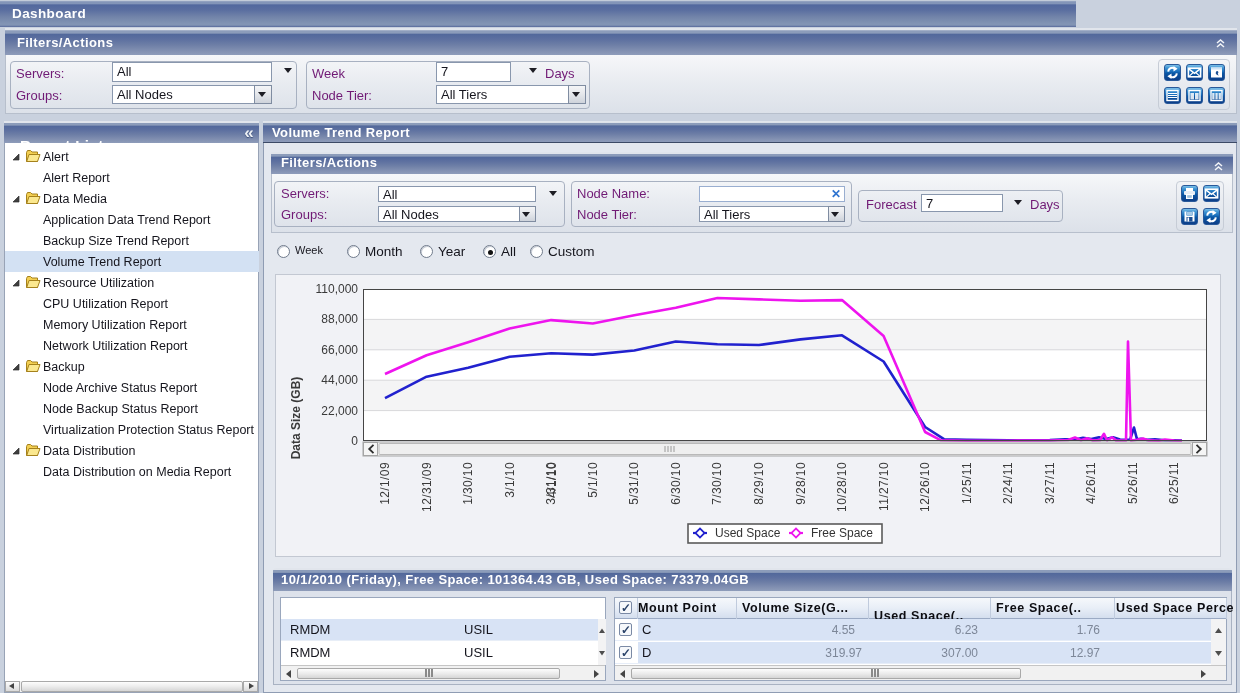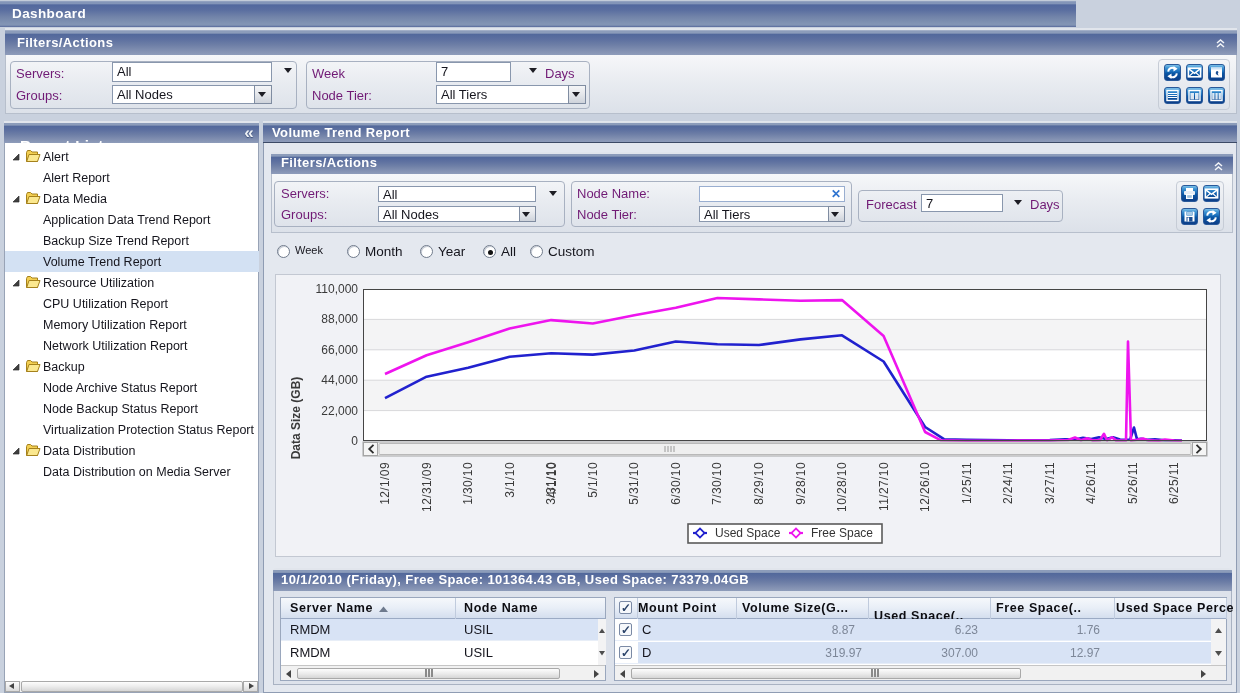--- a/index.html
+++ b/index.html
@@ -184,21 +184,21 @@
     <svg width="8" height="8" viewBox="0 0 8 8" style="position:absolute;left:7px;top:7px;">
       <path d="M7 1 L7 7 L1 7 Z" fill="#3f3f3f" stroke="#2e2e2e" stroke-width="0.7"></path>
     </svg>
     <svg width="17" height="14" viewBox="0 0 17 14" style="position:absolute;left:20px;top:3px;">
       <path d="M1.5 3.5 L1.5 12.5 L12.5 12.5 L12.5 3 L7 3 L5.5 1.5 L2.5 1.5 Z" fill="#f3cf52" stroke="#a5811c" stroke-width="1"></path>
       <path d="M4 5.5 L15 5.5 L12.5 12.5 L1.7 12.5 Z" fill="#fbe88f" stroke="#a5811c" stroke-width="1"></path>
     </svg>
     <span class="treetxt">Data Distribution</span>
   </div>
 <div class="treerow" style="top:461px;">
-    <span class="treetxt">Data Distribution on Media Server</span>
+    <span class="treetxt">Data Distribution on Media Report</span>
   </div>
 
 <div class="abs" style="left:5px; top:681px; width:253px; height:11px; background:#f2f2f2;">
   <div class="sbtn" style="left:0; top:0; width:15px; height:11px;"></div>
   <div class="arr" style="left:4px; top:2px; border-top:3.5px solid transparent; border-bottom:3.5px solid transparent; border-right:5px solid #444;"></div>
   <div class="sthumb" style="position:absolute; left:16px; top:0; width:222px; height:11px;"></div>
   <div class="sbtn" style="right:0; top:0; width:15px; height:11px;"></div>
   <div class="arr" style="right:4px; top:2px; border-top:3.5px solid transparent; border-bottom:3.5px solid transparent; border-left:5px solid #444;"></div>
 </div>
 
@@ -340,28 +340,20 @@
 <line x1="514" y1="259" x2="528" y2="259" stroke="#ee14ee" stroke-width="2.2"></line>
 <rect x="517.8" y="255.8" width="6.4" height="6.4" fill="#fff" stroke="#ee14ee" stroke-width="1.8" transform="rotate(45 521 259)"></rect>
 <text x="536" y="263" font-size="12" fill="#333" font-family="Liberation Sans">Free Space</text>
 </svg>
 
 <div class="abs hdr" style="left:273px; top:568px; width:959px; height:23px; border-radius:3px 3px 0 0;">
   <div style="padding:4px 0 0 8px; font-size:13px;">10/1/2010 (Friday), Free Space: 101364.43 GB, Used Space: 73379.04GB</div>
 </div>
 <div class="abs" style="left:273px; top:591px; width:959px; height:94px; background:#dde2eb; border:1px solid #a9b2c2; border-top:none;"></div>
 <div class="abs" style="left:280px; top:597px; width:326px; height:84px; background:#fff; border:1px solid #9aa7bd;">
-<div class="gridhdr abs" style="left:0; top:0; width:324px; height:21px;">
-<span class="ghtxt abs" style="left:9px; top:3px;">Server Name</span>
-<svg width="11" height="6" viewBox="0 0 9 6" style="position:absolute;left:97px;top:8px;">
-        <path d="M4.5 0.5 L9 6 L0 6 Z" fill="#6e7a8d"></path>
-      </svg>
-<span class="ghtxt abs" style="left:183px; top:3px;">Node Name</span>
-<div class="abs" style="left:174px; top:0; width:1px; height:21px; background:#c0cbdd;"></div>
-</div>
 <div class="abs" style="left:0; top:21px; width:317px; height:22px; background:#d8e3f5; border-bottom:1px solid #e8eef7;">
       <span class="abs" style="left:9px; top:3px;">RMDM</span>
       <span class="abs" style="left:183px; top:3px;">USIL</span>
     </div>
 <div class="abs" style="left:0; top:44px; width:317px; height:22px; background:#fff;">
       <span class="abs" style="left:9px; top:3px;">RMDM</span>
       <span class="abs" style="left:183px; top:3px;">USIL</span>
     </div>
 <div class="abs" style="left:317px; top:21px; width:8px; height:46px; background:#f3f3f4;">
 <svg width="8" height="46" viewBox="0 0 8 46" style="position:absolute;left:0;top:0;">
@@ -389,21 +381,21 @@
 <div class="abs" style="left:253px; top:0; width:1px; height:21px; background:#c0cbdd;"></div>
 <span class="ghtxt abs" style="left:259px; top:11px; white-space:nowrap;">Used Space(..</span>
 <div class="abs" style="left:375px; top:0; width:1px; height:21px; background:#c0cbdd;"></div>
 <span class="ghtxt abs" style="left:381px; top:3px; white-space:nowrap;">Free Space(..</span>
 <div class="abs" style="left:499px; top:0; width:1px; height:21px; background:#c0cbdd;"></div>
 <span class="ghtxt abs" style="left:501px; top:3px; white-space:nowrap;">Used Space Perce</span>
 <div class="abs" style="left:611px; top:0; width:1px; height:21px; background:#c0cbdd;"></div>
 </div>
 <div class="abs" style="left:23px; top:21px; width:573px; height:22px; background:#d8e3f5; border-bottom:1px solid #e6edf8;">
 <span class="abs" style="left:4px; top:3px;">C</span>
-<span class="num" style="left:97px; top:4px; width:120px;">8.87</span>
+<span class="num" style="left:97px; top:4px; width:120px;">4.55</span>
 <span class="num" style="left:220px; top:4px; width:120px;">6.23</span>
 <span class="num" style="left:342px; top:4px; width:120px;">1.76</span>
 </div>
 <div class="abs" style="left:0; top:21px; width:23px; height:22px; background:#fff; border-bottom:1px solid #e6edf8;">
       <div class="ck" style="left:4px; top:4px;">
         <span class="ckm">✓</span>
       </div>
     </div>
 <div class="abs" style="left:23px; top:44px; width:573px; height:22px; background:#d8e3f5; border-bottom:1px solid #e6edf8;">
 <span class="abs" style="left:4px; top:3px;">D</span>

